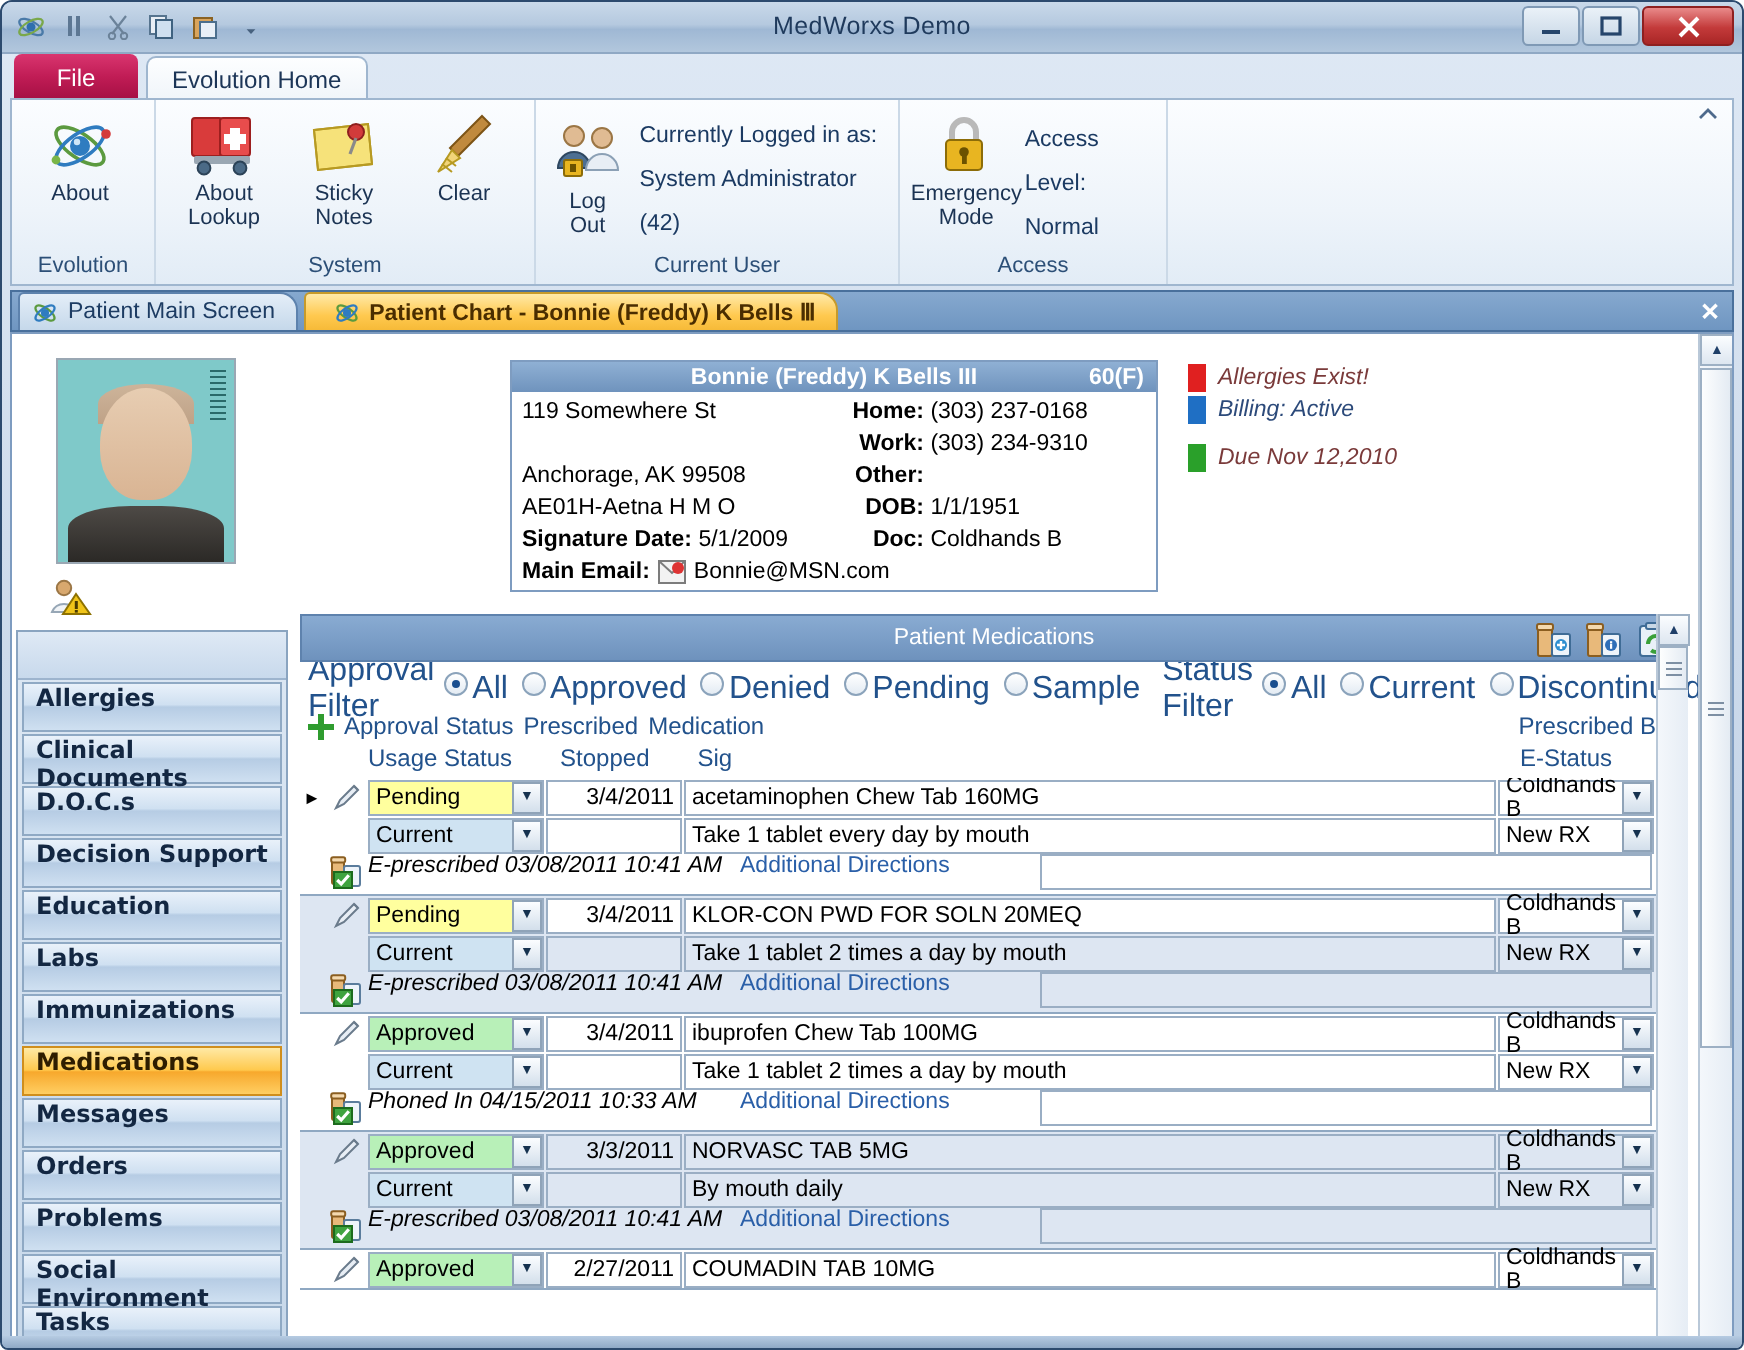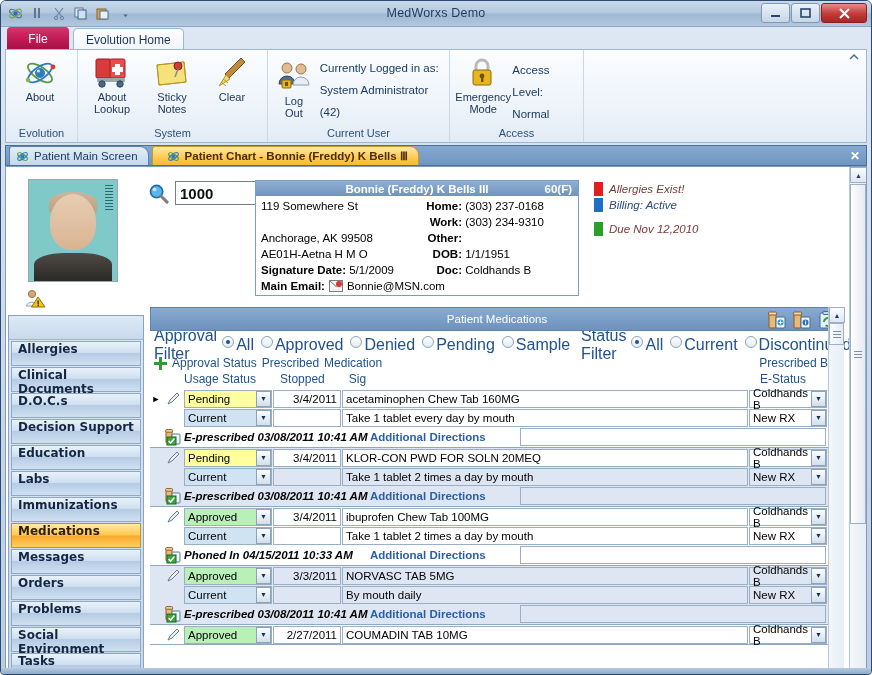--- a/index.html
+++ b/index.html
@@ -264,21 +264,21 @@
   .ddarrow {
     width: 15px; height: 16px; flex: none; margin-left: auto;
     background: linear-gradient(180deg,#fbfdff,#d3dfeb);
     border: 1px solid #8fa3b8;
     display: flex; align-items: center; justify-content: center;
     font-size: 7px; color: #16324f;
   }
   .cell.date { width: 68px; flex: none; justify-content: flex-end; }
   .cell.med { flex: 1; }
   .cell.pby { width: 78px; flex: none; position: relative; padding-right: 0; }
-  .mnote { display:flex; align-items:center; height:20px;font-weight:bold; }
+  .mnote { display:flex; align-items:flex-start; height:20px; }
   .rxicon { width: 22px; flex:none; display:flex; align-items:center; justify-content:center;}
   .notetxt { font-style: italic; font-size: 11.5px; color: #000; width: 186px; }
   .addl { color: #2a5fa8; font-size: 11.5px; width: 150px; }
   .notefield { flex: 1; height: 18px; border: 1px solid #9aaec4; background: #fff; margin-right: 2px;}
   .alt .notefield { background: #dde6f2; }
   
   .sidebar {
     position: absolute; left: 6px; top: 148px; width: 134px; bottom: 8px;
     background: linear-gradient(180deg,#dce7f3,#c7d8ea);
     border: 1px solid #8aa4c0;
@@ -548,30 +548,20 @@
       <div class="alert-icon">
         <svg width="22" height="19" viewBox="0 0 22 19">
           <circle cx="8" cy="5" r="3.6" fill="#d8a86e" stroke="#9b7645"></circle>
           <path d="M2 17 a6.5 6.5 0 0 1 12 0 z" fill="#f1f4f7" stroke="#97a7b6"></path>
           <path d="M14 8 L21 18 L7.5 18 Z" fill="#f0c419" stroke="#8d7100"></path>
           <rect x="13.4" y="11.5" width="1.5" height="4" fill="#4a3b00"></rect>
           <rect x="13.4" y="16" width="1.5" height="1.3" fill="#4a3b00"></rect>
         </svg>
       </div>
 
-      <div class="srch">
-        <span>
-          <svg width="21" height="21" viewBox="0 0 22 22">
-            <circle cx="9" cy="9" r="6.4" fill="#5db4e8" stroke="#1f6fae" stroke-width="1.8"></circle>
-            <circle cx="6.8" cy="6.6" r="2" fill="#d6f0ff" opacity=".85"></circle>
-            <path d="M13.6 13.6 L20 20" stroke="#7d7d7d" stroke-width="3.2" stroke-linecap="round"></path>
-          </svg>
-        </span>
-        <div class="srch-box">1000</div>
-      </div>
 
       <div class="pcard">
         <div class="pcard-title">
           <span>Bonnie (Freddy) K Bells III</span>
           <span class="pcard-age">60(F)</span>
         </div>
         <div class="pcard-body">
           <div class="pc-left">
             <div>119 Somewhere St</div>
             <div style="height:16px">&nbsp;</div>

